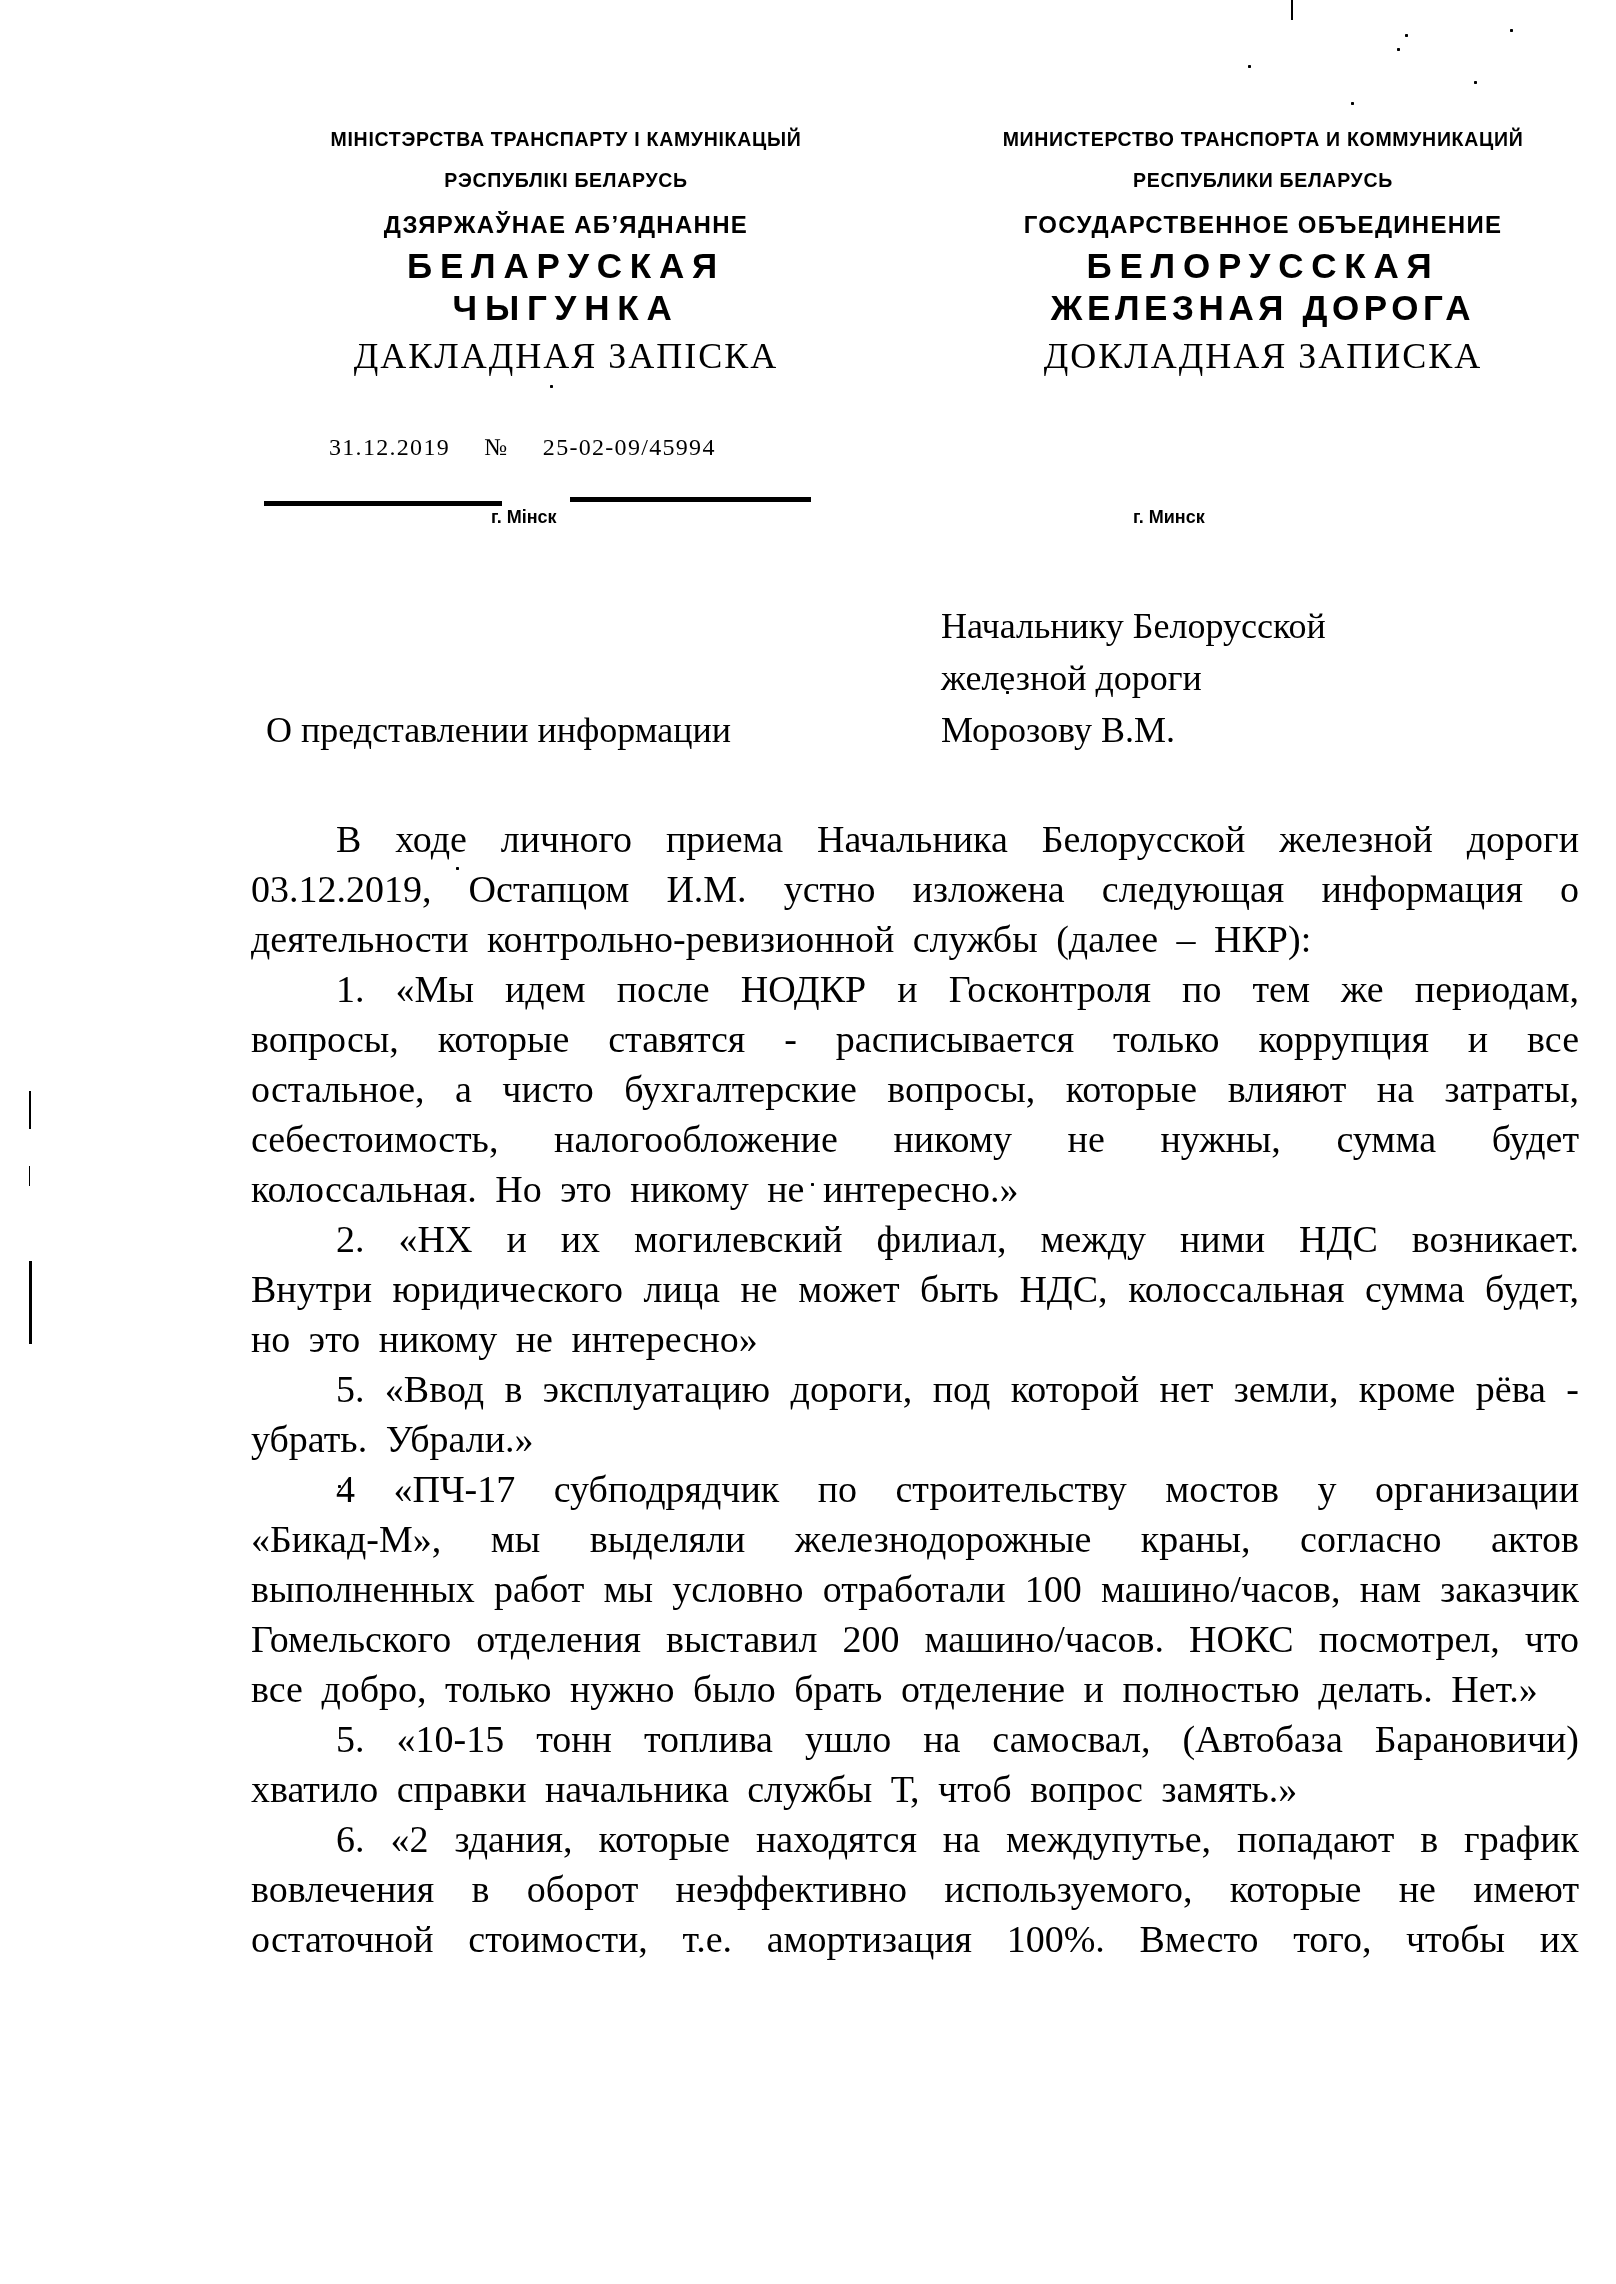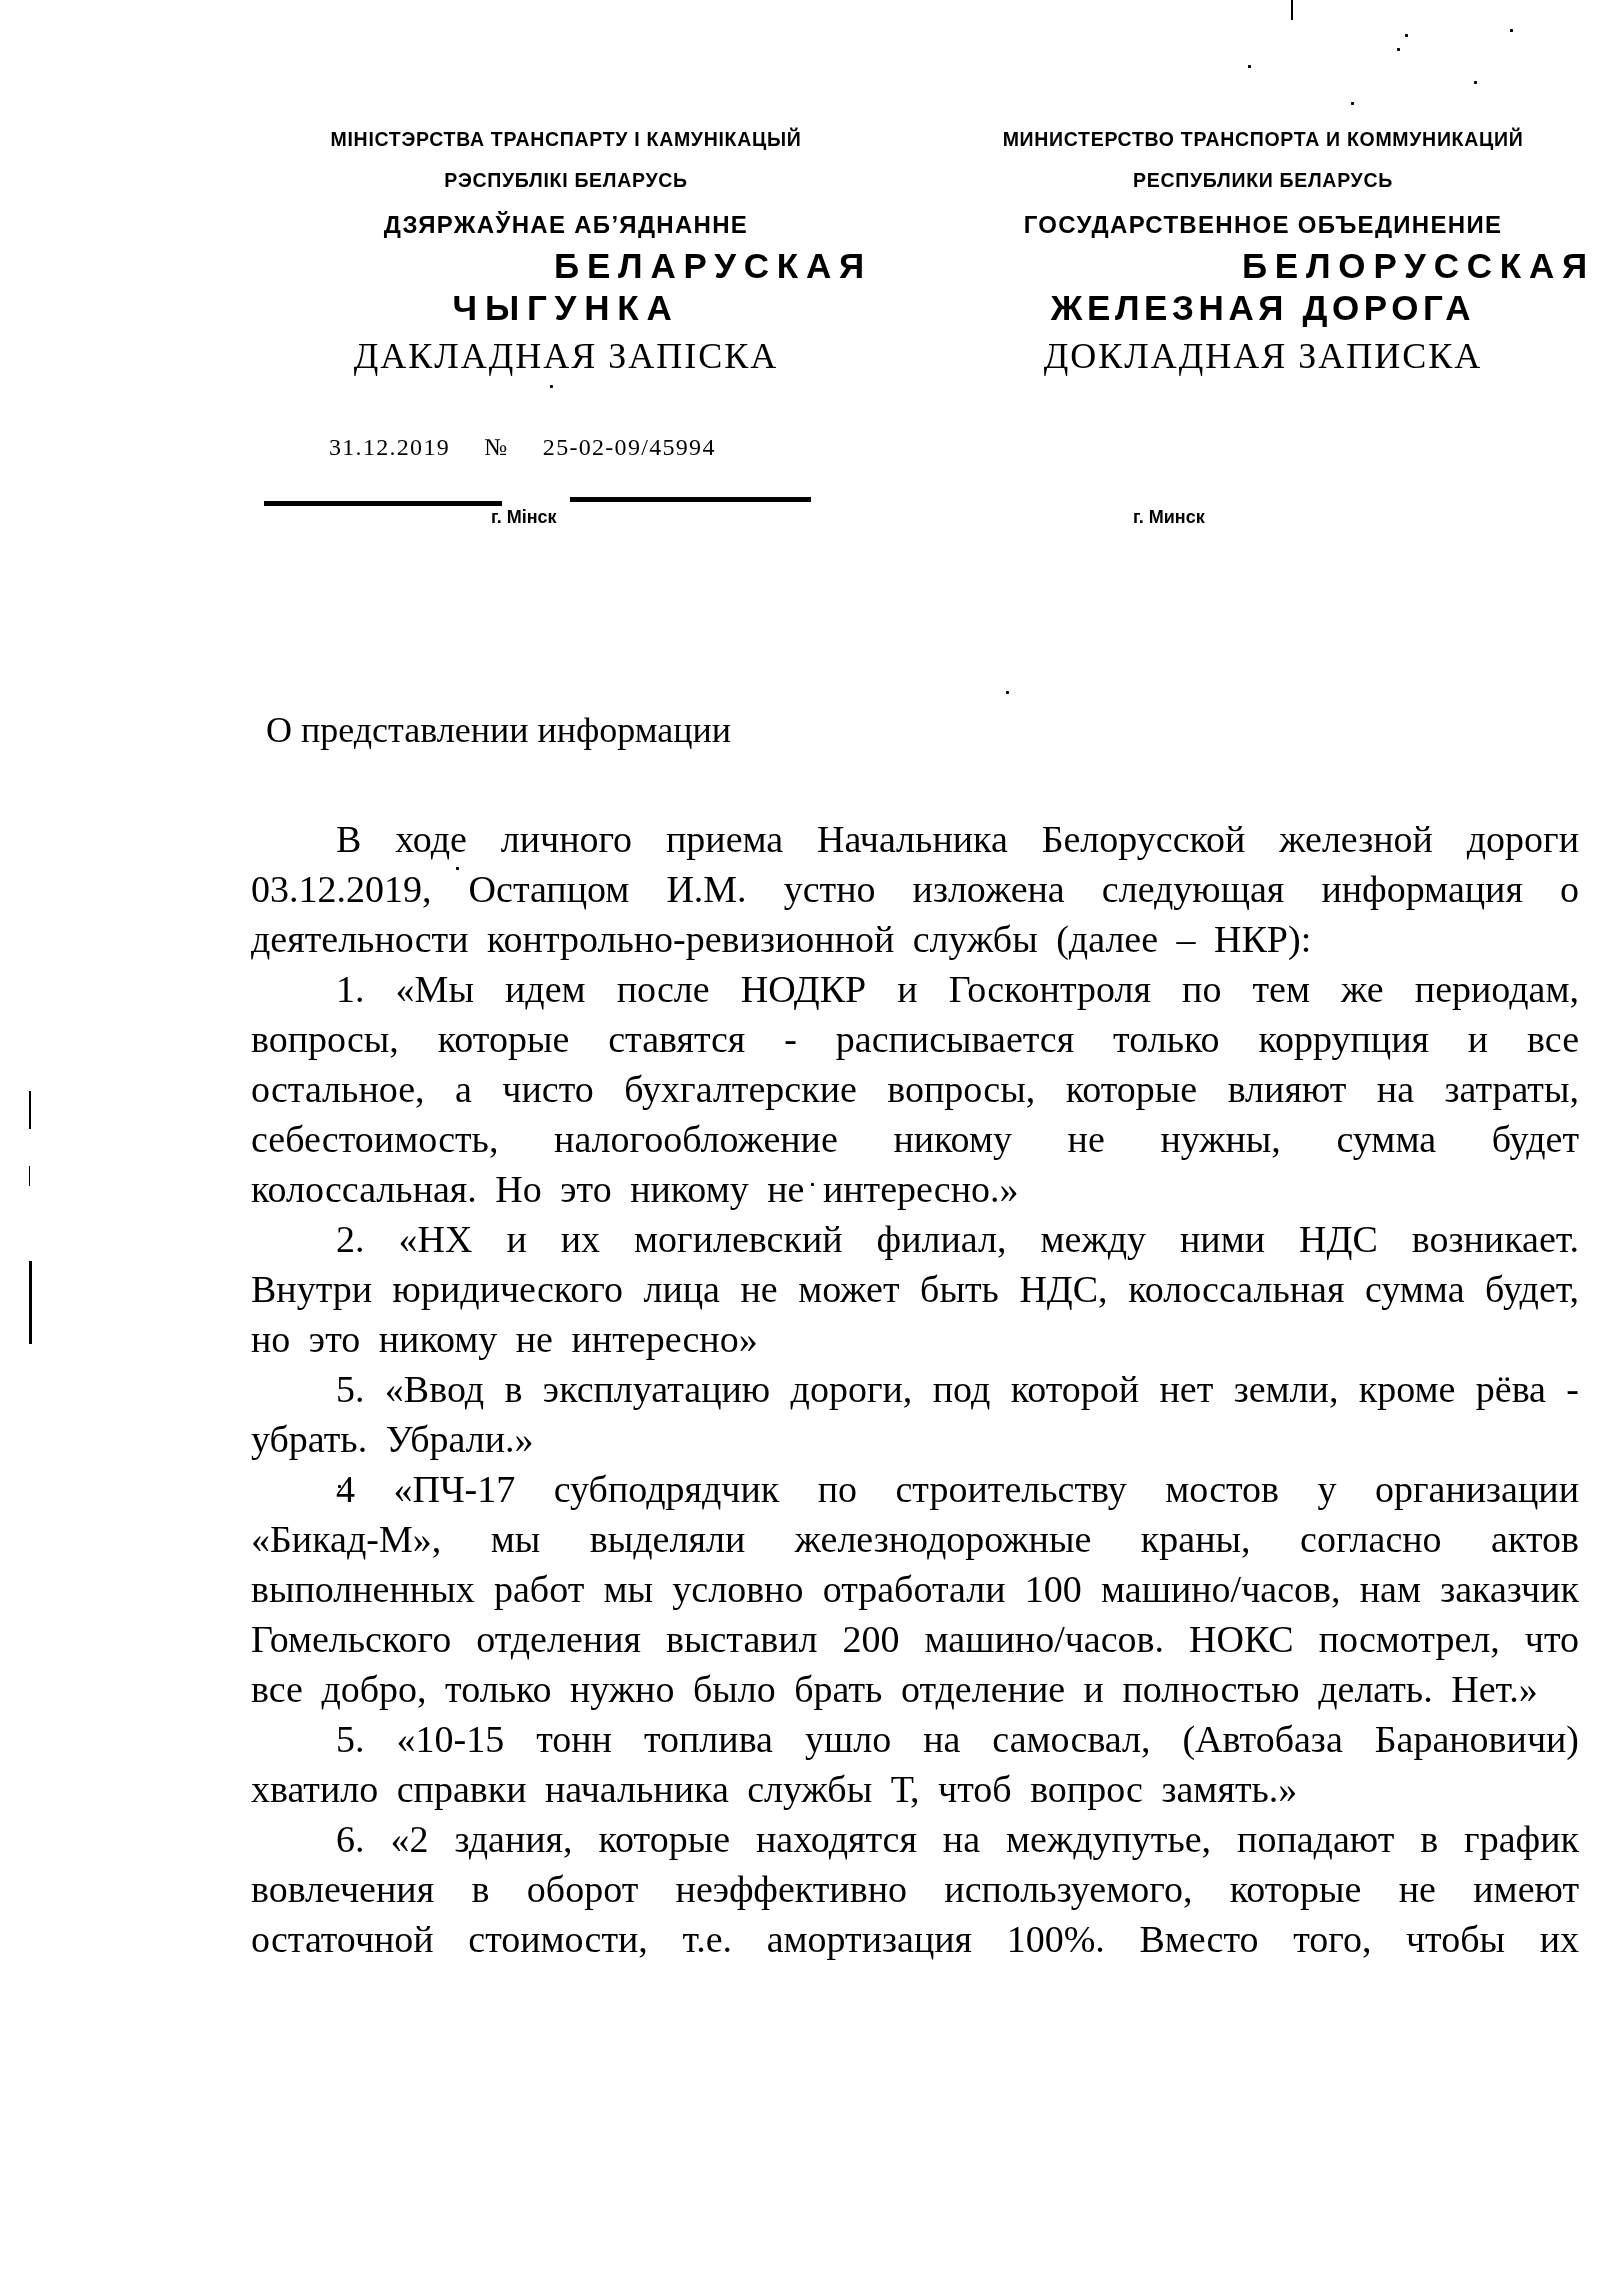--- a/index.html
+++ b/index.html
@@ -48,21 +48,21 @@
   .doc-type {
     font-family: "Liberation Serif", serif;
     font-weight: normal;
     font-size: 36px;
     letter-spacing: 2px;
   }
 
   .row-min1 { top: 128px; }
   .row-min2 { top: 169px; }
   .row-org  { top: 211px; }
-  .row-nm1  { top: 246px; text-align: right; }
+  .row-nm1  { top: 246px; }
   .row-nm2  { top: 288px; }
   .row-doc  { top: 335px; }
 
   
   .dateline {
     position: absolute;
     left: 329px;
     top: 434px;
     font-size: 24px;
     white-space: nowrap;
@@ -158,20 +158,25 @@
     <span>№</span><span class="gap"></span>
     <span>25-02-09/45994</span>
   </div>
 
   <div class="rule rule-a"></div>
   <div class="rule rule-b"></div>
 
   <div class="city city-left">г. Мінск</div>
   <div class="city city-right">г. Минск</div>
 
+  <div class="addressee">
+    <div>Начальнику Белорусской</div>
+    <div>железной дороги</div>
+    <div>Морозову В.М.</div>
+  </div>
 
   <div class="subject">О представлении информации</div>
 
   <div class="body-text">
     <p>В ходе личного приема Начальника Белорусской железной дороги 03.12.2019, Остапцом И.М. устно изложена следующая информация о деятельности контрольно-ревизионной службы (далее – НКР):</p>
     <p>1. «Мы идем после НОДКР и Госконтроля по тем же периодам, вопросы, которые ставятся - расписывается только коррупция и все остальное, а чисто бухгалтерские вопросы, которые влияют на затраты, себестоимость, налогообложение никому не нужны, сумма будет колоссальная. Но это никому не интересно.»</p>
     <p>2. «НХ и их могилевский филиал, между ними НДС возникает. Внутри юридического лица не может быть НДС, колоссальная сумма будет, но это никому не интересно»</p>
     <p>5. «Ввод в эксплуатацию дороги, под которой нет земли, кроме рёва - убрать. Убрали.»</p>
     <p>4 «ПЧ-17 субподрядчик по строительству мостов у организации «Бикад-М», мы выделяли железнодорожные краны, согласно актов выполненных работ мы условно отработали 100 машино/часов, нам заказчик Гомельского отделения выставил 200 машино/часов. НОКС посмотрел, что все добро, только нужно было брать отделение и полностью делать. Нет.»</p>
     <p>5. «10-15 тонн топлива ушло на самосвал, (Автобаза Барановичи) хватило справки начальника службы Т, чтоб вопрос замять.»</p>

